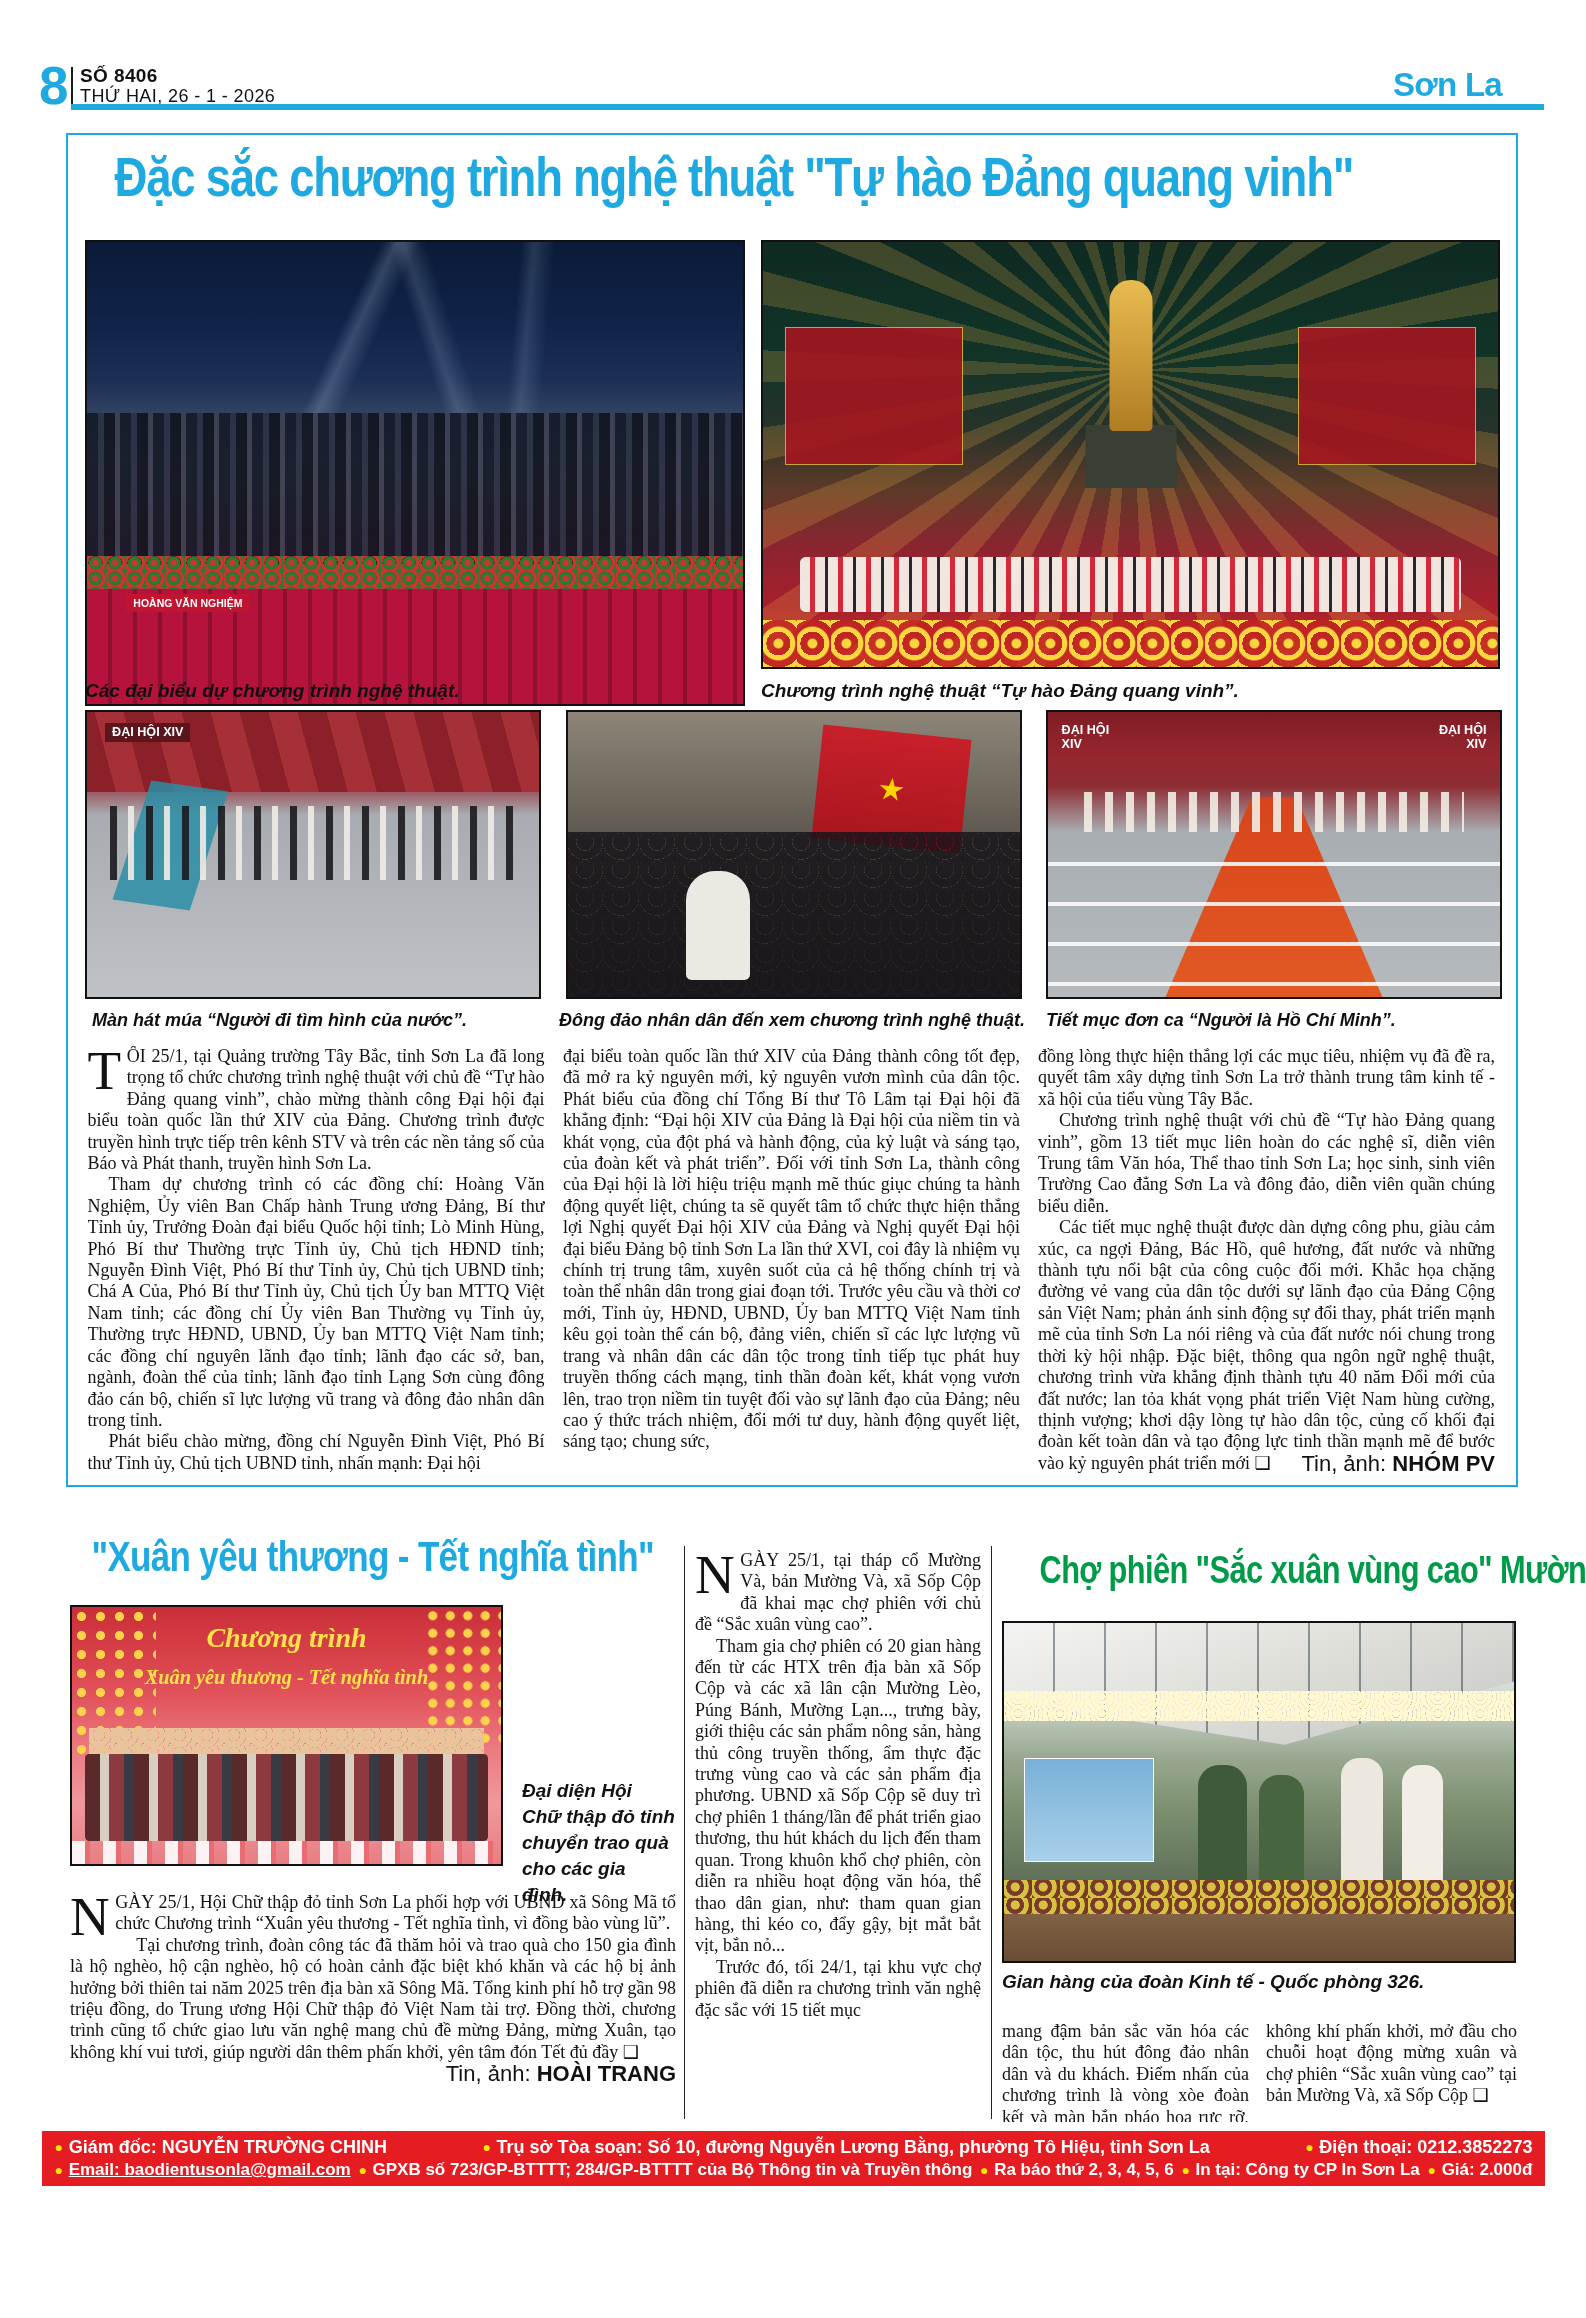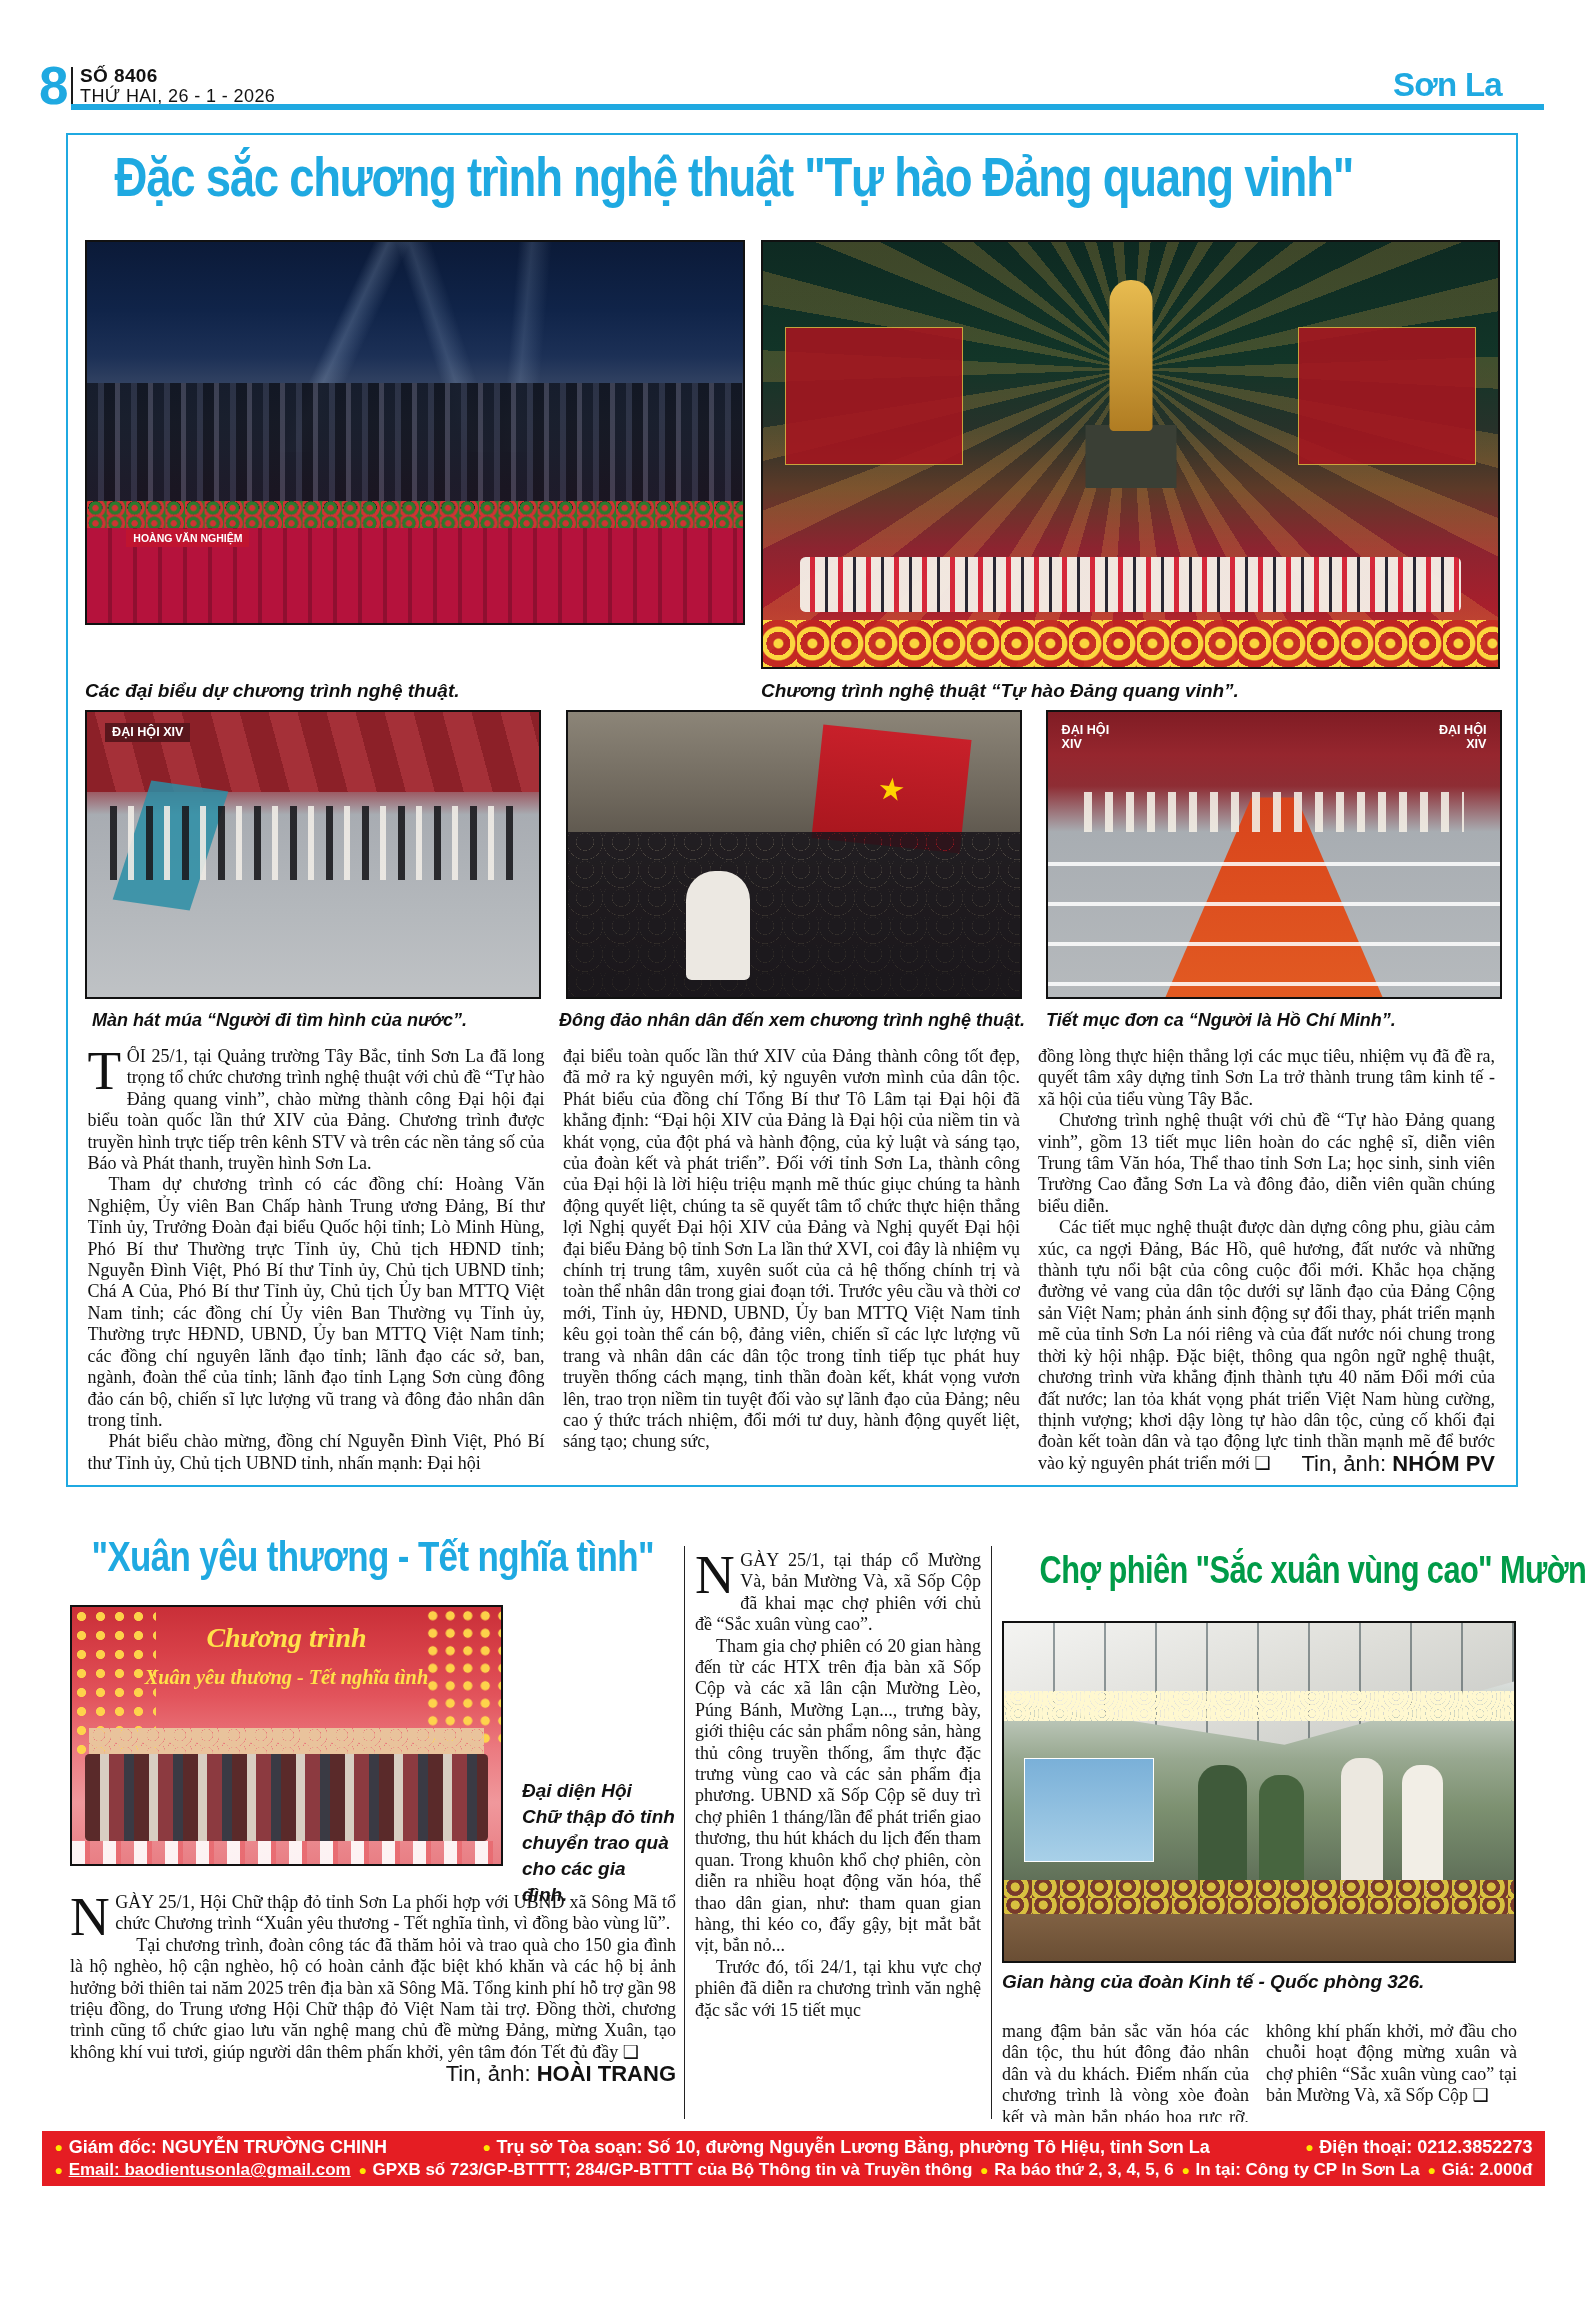--- a/index.html
+++ b/index.html
@@ -22,21 +22,21 @@
               border:2.8px solid #1fa9e1; box-sizing:border-box; }
   .main-headline { position:absolute; left:0; top:11.2px; width:1183px; text-align:center; white-space:nowrap; }
   .main-headline > span { display:inline-block; transform:scale(.93,1.12); transform-origin:center top;
               font:bold 49px "Liberation Sans",sans-serif; color:#1fa9e1; letter-spacing:-1.4px; }
 
   .photo { position:absolute; border:2.1px solid #111; box-sizing:border-box; overflow:hidden; background:#777; }
   .photo > div { position:absolute; }
   .cap { position:absolute; font:bold italic 19px "Liberation Sans",sans-serif; color:#101010; }
 
   
-  .ph1 { left:17px; top:105px; width:660px; height:385px;
+  .ph1 { left:17px; top:105px; width:660px; height:466px;
          background:linear-gradient(180deg,#0b1a38 0%,#102449 18%,#1c3056 30%,#3a4966 40%,#585d6e 47%,#6e5364 54%,#8c2f46 64%,#a42345 76%,#b82a4e 100%); }
   .ph1 .beams { inset:0 0 45% 0;
          background:linear-gradient(115deg,transparent 38%,rgba(205,228,255,.20) 40%,transparent 43%),
                     linear-gradient(72deg,transparent 52%,rgba(205,228,255,.16) 54%,transparent 57%),
                     linear-gradient(95deg,transparent 64%,rgba(205,228,255,.14) 66%,transparent 69%); }
   .ph1 .crowd { left:0; right:0; top:37%; height:33%;
          background:repeating-linear-gradient(90deg,#141a28 0 11.2px,#2b3144 11.2px 17px,#10141f 17px 28px,#3d4052 28px 33px); opacity:.92; }
   .ph1 .flowers { left:0; right:0; top:68%; height:8%;
          background:repeating-radial-gradient(circle at 8.4px 7px,#cf3333 0 2.8px,#2c7a2c 3.5px 6.3px,transparent 7px);
          background-size:19.6px 15.4px; }

